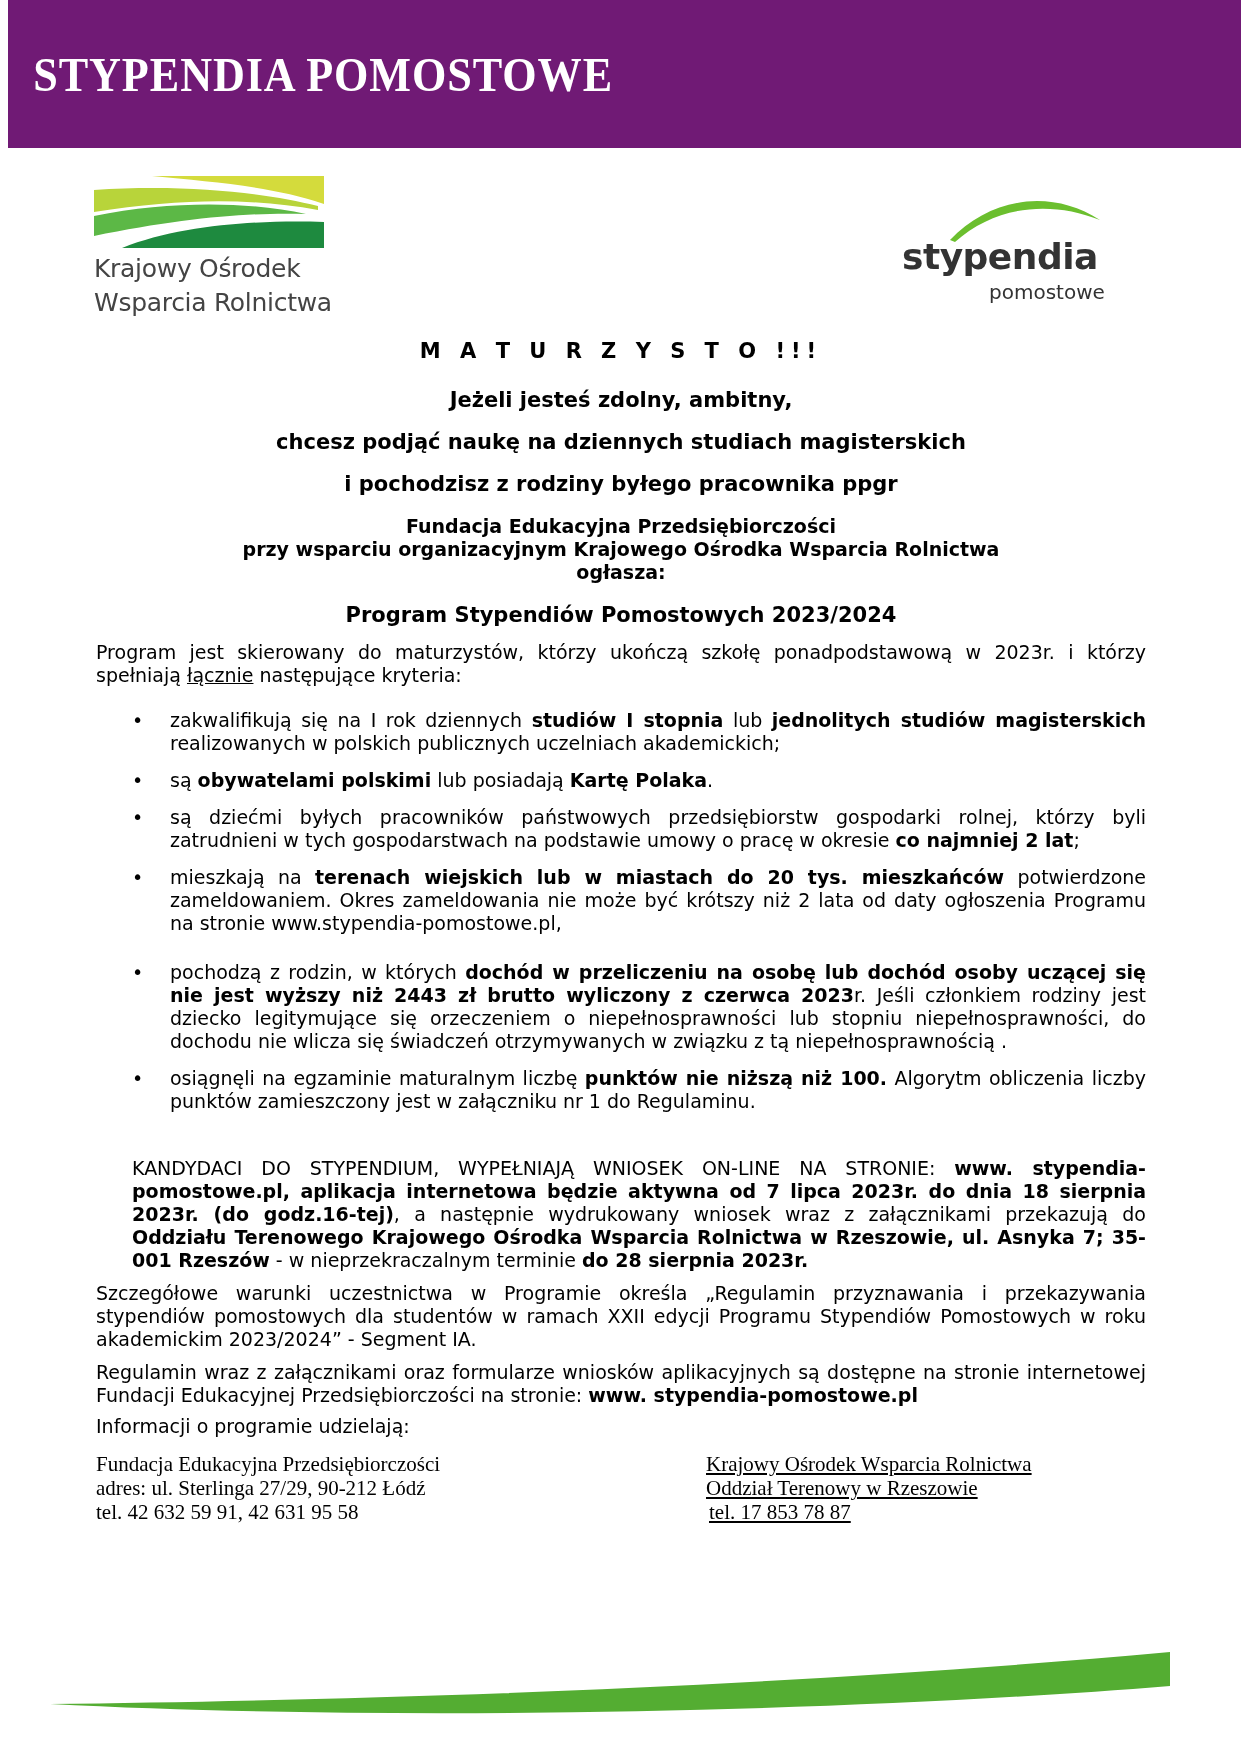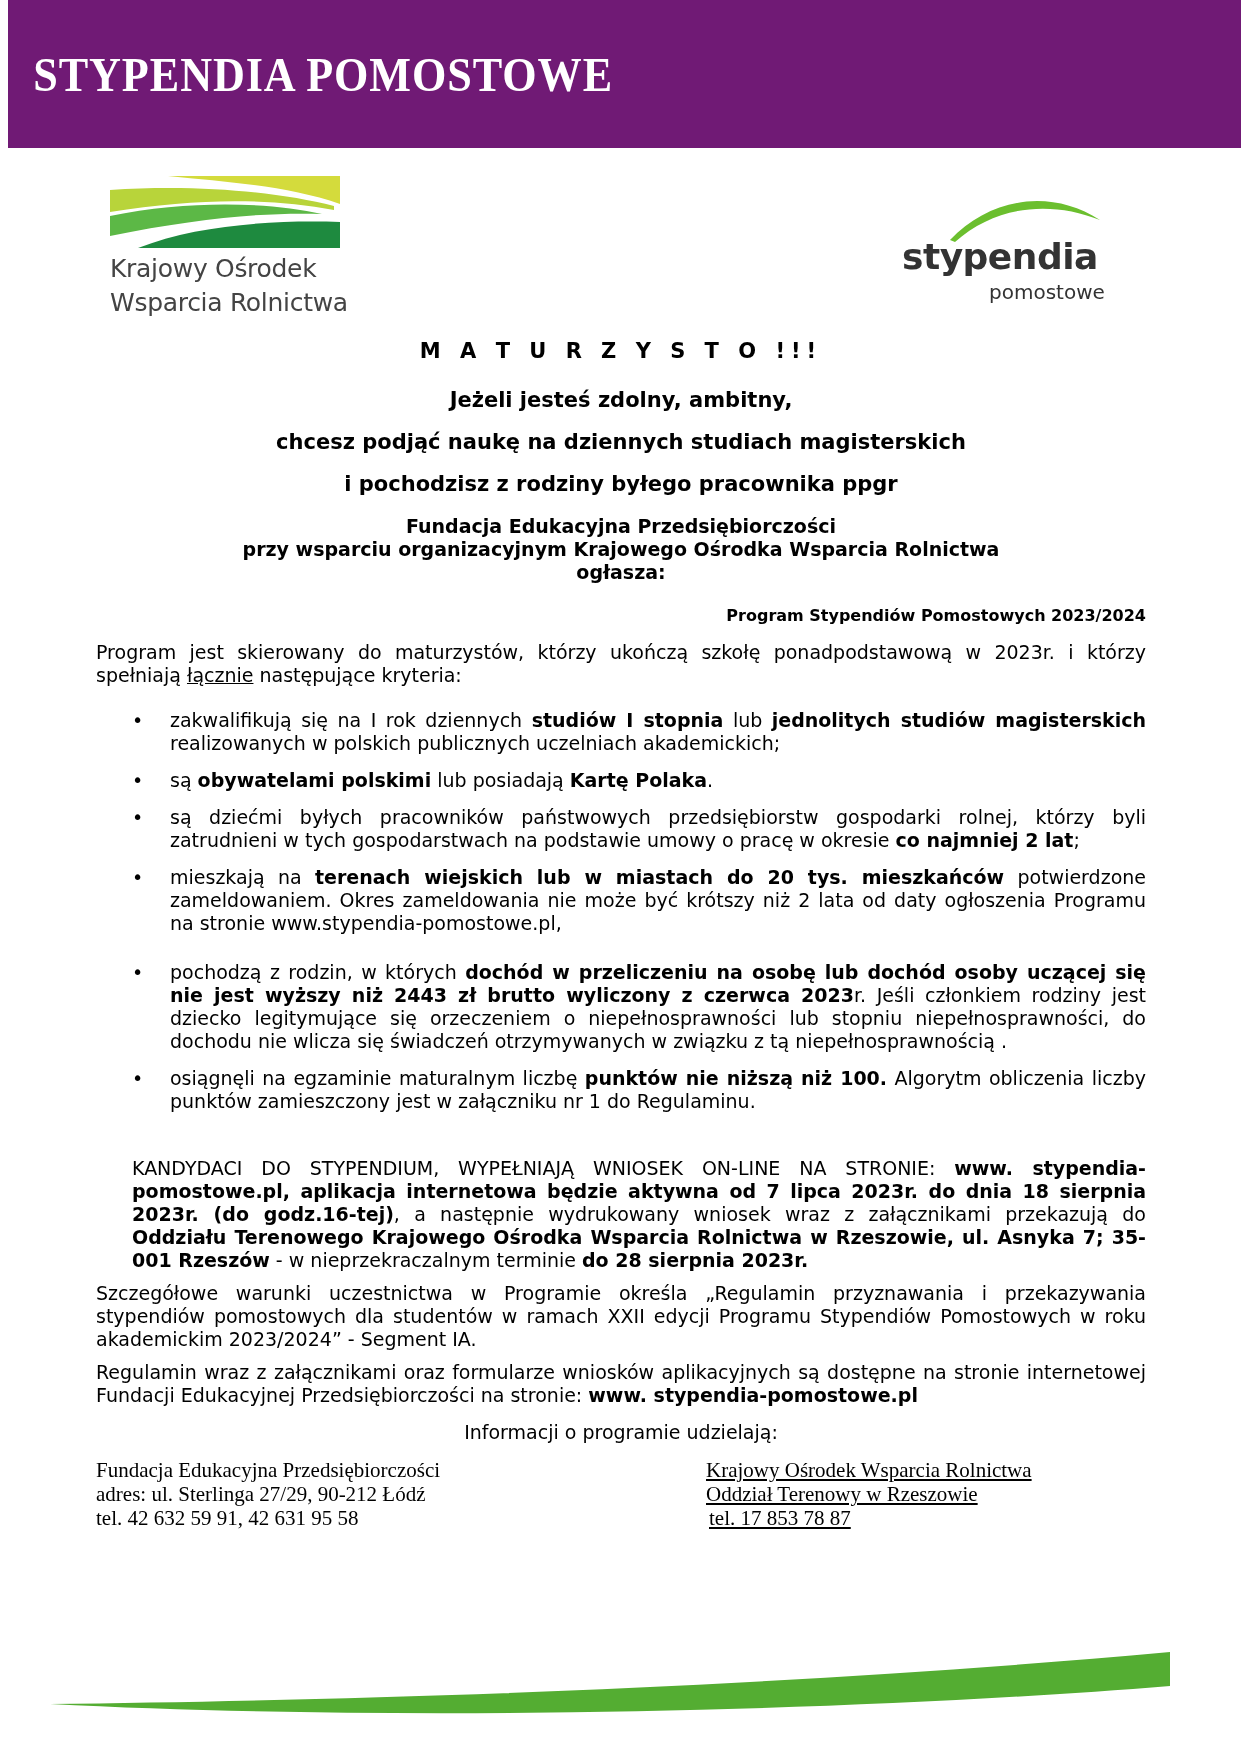--- a/index.html
+++ b/index.html
@@ -1,37 +1,37 @@
 <!DOCTYPE html>
 <html><head>
 <meta charset="utf-8">
 <style>
   html, body { margin:0; padding:0; background:#ffffff; }
   body { width:1241px; height:1755px; position:relative; overflow:hidden; color:#000; font-family:"DejaVu Sans", sans-serif; }
   .banner { position:absolute; left:8px; top:0; width:1241px; height:148px; background:#701a75; display:flex; align-items:center; justify-content:flex-start; }
   .banner h1 { margin:0; color:#fff; font-family:"Liberation Serif", serif; font-weight:bold; font-size:48px; letter-spacing:1px; transform:scaleX(0.92); }
-  .logo-kowr { position:absolute; left:92px; top:174px; width:240px; height:152px;margin-left:16px; }
+  .logo-kowr { position:absolute; left:92px; top:174px; width:240px; height:152px; }
   .logo-kowr .txt { position:absolute; left:2px; font-family:"DejaVu Sans", sans-serif; color:#444; font-size:25px; letter-spacing:-0.3px; white-space:nowrap; }
   .logo-sp { position:absolute; left:900px; top:190px; width:240px; height:120px; }
   .logo-sp .main { position:absolute; left:2px; top:46px; font-family:"DejaVu Sans", sans-serif; font-weight:bold; color:#333; font-size:36px; letter-spacing:-0.5px; }
   .logo-sp .sub { position:absolute; left:89px; top:90px; font-family:"DejaVu Sans", sans-serif; color:#333; font-size:20px; }
   .content { position:absolute; left:96px; top:340px; width:1050px; font-size:19px; line-height:23px; }
   .center { text-align:center; font-weight:bold; }
   .h-matur { font-size:21px; letter-spacing:6px; margin:0 0 26px 0; }
   .h-line { font-size:21px; margin:0 0 19px 0; }
   .fund { font-size:19px; line-height:23px; margin-top:4px; }
-  .prog { font-size:16px; margin:20px 0 14px 0;text-align:right; }
+  .prog { font-size:21px; margin:20px 0 14px 0; }
   .just { text-align:justify; }
   ul.crit { list-style:none; padding:0; margin:22px 0 0 0; }
   ul.crit li { position:relative; padding-left:74px; margin-bottom:14px; text-align:justify; }
   ul.crit li .bullet { position:absolute; left:36px; top:0; }
   ul.crit li.gap-more { margin-top:26px; }
   .cand { margin:44px 0 0 36px; text-align:justify; }
   .para { margin-top:10px; text-align:justify; }
-  .info { margin-top:14px;text-align:center; }
+  .info { margin-top:8px; }
   .contacts { display:flex; margin-top:14px; font-family:"Liberation Serif", serif; font-size:21px; line-height:24px; }
   .contacts .col1 { width:610px; }
   .contacts .col2 { padding-left:0;text-decoration:underline; }
   .swoosh { position:absolute; left:50px; top:1650px; width:1120px; height:80px; }
   u { text-decoration:underline; }
 </style>
 </head>
 <body>
 
 <div class="banner">

